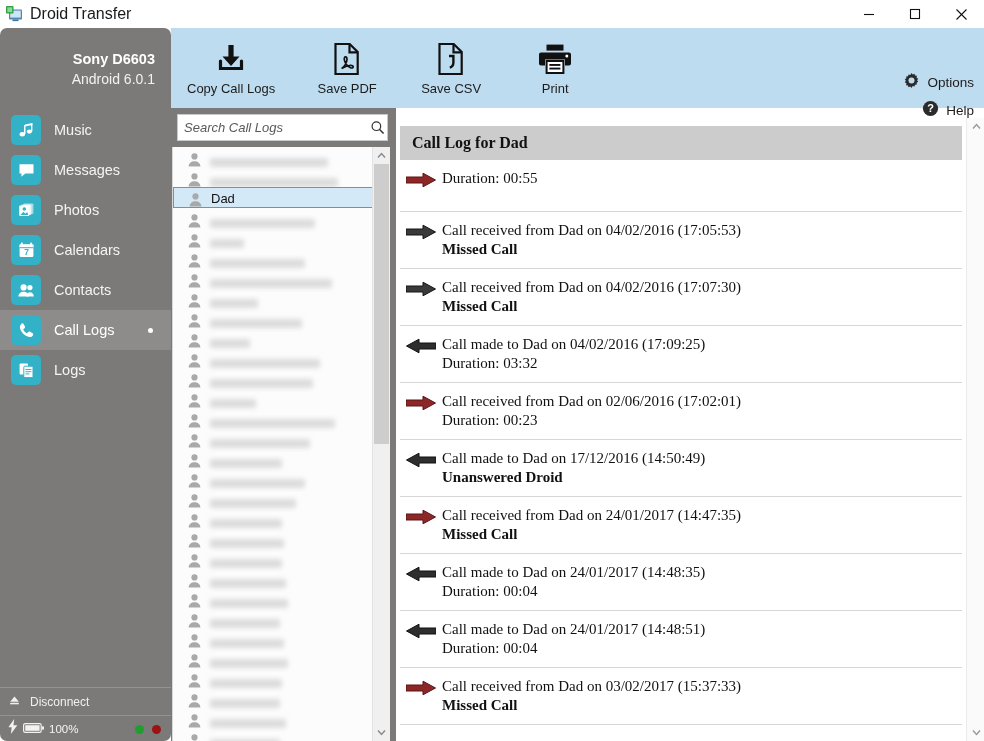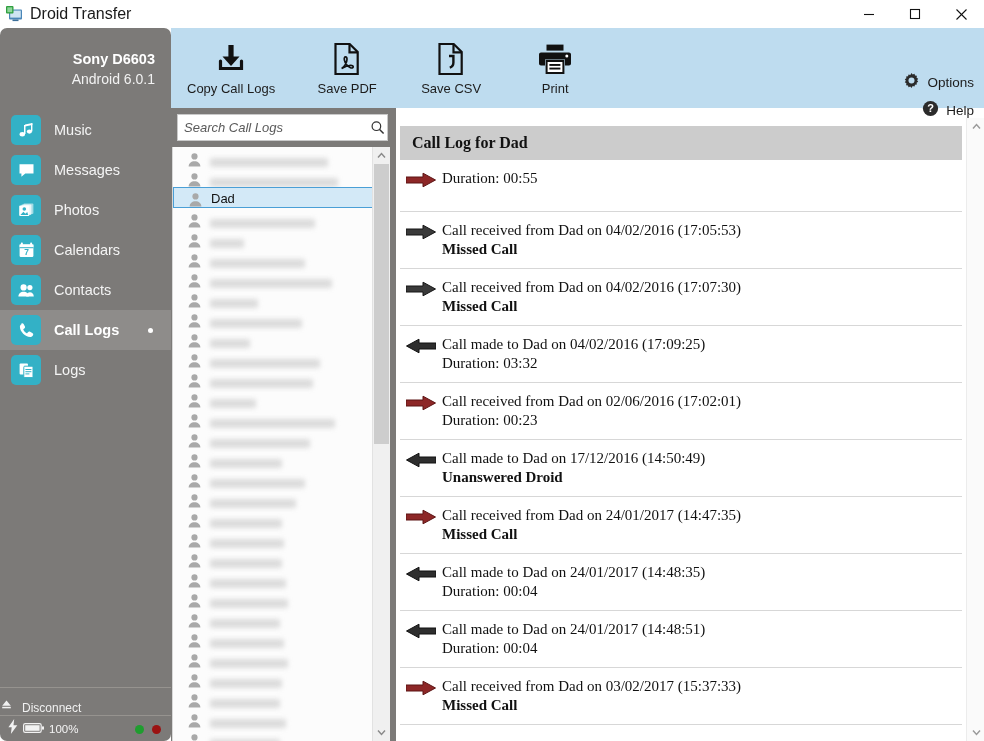--- a/index.html
+++ b/index.html
@@ -20,25 +20,25 @@
   .dev{position:absolute;left:0;top:0;width:171px;height:82px;text-align:right;
        padding-right:16px;box-sizing:border-box;}
   .dev-name{margin-top:21px;font-size:14.5px;font-weight:bold;color:#fff;line-height:20px;}
   .dev-os{font-size:14px;color:#f2f2f2;line-height:21px;}
   .nav{position:absolute;left:0;top:82px;width:171px;}
   .nav-item{position:relative;height:40px;display:flex;align-items:center;padding-left:11px;box-sizing:border-box;}
   .nav-item.active{background:#8e8c8a;}
   .nav-ico{width:30px;height:30px;border-radius:5px;background:#33b1c6;display:flex;align-items:center;justify-content:center;flex:0 0 auto;}
   .nav-ico svg{display:block;}
   .nav-lbl{margin-left:13px;font-size:14.5px;color:#f4f4f4;line-height:18px;}
-  .nav-item.active .nav-lbl{font-weight:bold;color:#fff;}
+  .nav-item.active .nav-lbl{font-weight:normal;color:#fff;}
   .nav-dot{position:absolute;right:18px;top:18px;width:5px;height:5px;border-radius:50%;background:#fff;}
 
   .statusarea{position:absolute;left:0;bottom:0;width:171px;}
-  .disconnect{height:28px;border-top:1px solid #96938f;display:flex;align-items:flex-end;box-sizing:border-box;}
+  .disconnect{height:28px;border-top:1px solid #96938f;display:flex;align-items:center;padding-left:8px;box-sizing:border-box;}
   .disconnect .lbl{margin-left:9px;font-size:12px;color:#f0f0f0;}
   .battrow{height:26px;border-top:1px solid #96938f;display:flex;align-items:center;padding-left:7px;box-sizing:border-box;position:relative;}
   .battpct{font-size:11.5px;color:#f4f4f4;margin-left:4px;}
   .dots{position:absolute;right:10px;top:9px;display:flex;gap:8px;}
   .dot{width:9px;height:9px;border-radius:50%;}
 
   
   .toolbar{position:absolute;left:171px;top:28px;width:813px;height:80px;background:#bedcef;}
   .tools{position:absolute;left:8px;top:6px;display:flex;align-items:flex-end;gap:24px;}
   .tool{width:auto;min-width:64px;padding:0 8px;display:flex;flex-direction:column;align-items:center;}

